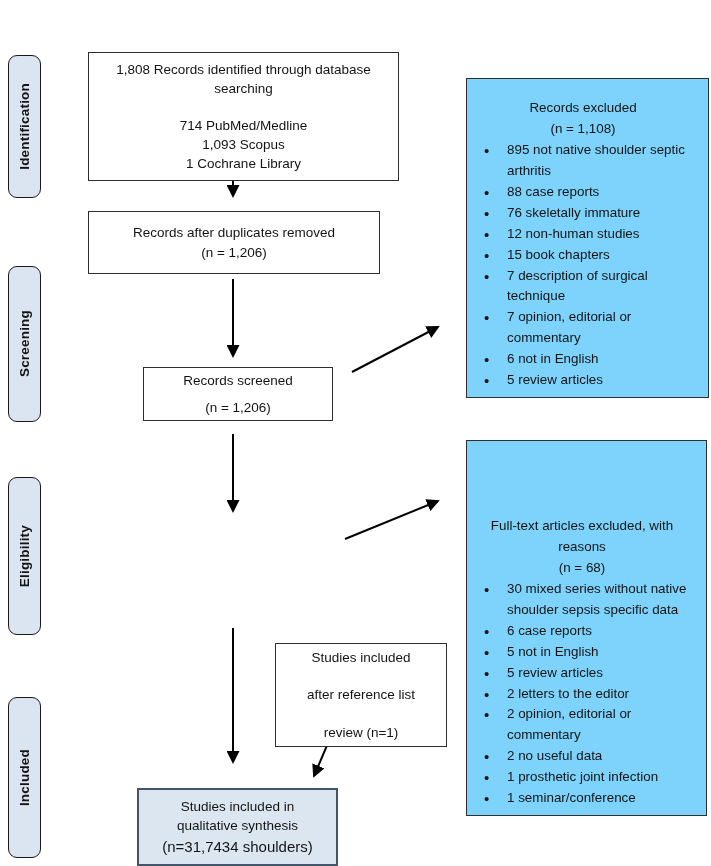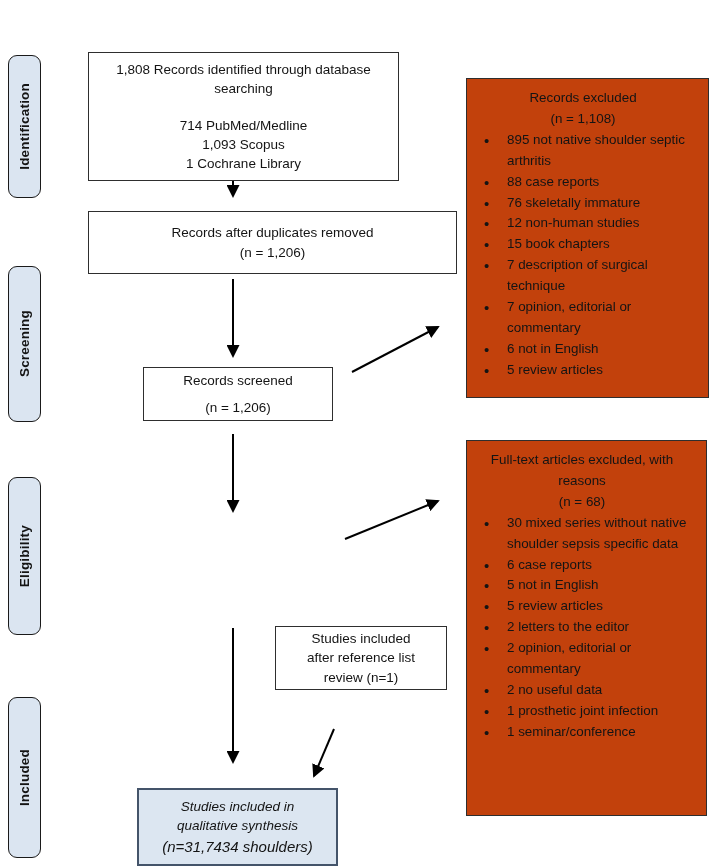--- a/index.html
+++ b/index.html
@@ -29,32 +29,31 @@
     position:absolute; box-sizing:border-box;
     background:#ffffff;
     border:1.6px solid var(--box-border,#2e2e2e);
     display:flex; flex-direction:column; justify-content:center;
     text-align:center; font-size:13.5px; line-height:1.42;
     padding:4px 6px;
   }
   .box.filled {
     background:var(--included-fill,#dce6f1);
     border:2px solid var(--included-border,#44546a);
-    font-style:italic;
   }
   .box .small { font-size:15px; }
   .spacer { height:18px; }
   
   .exclusion {
     position:absolute; box-sizing:border-box;
-    background:#c2410c;
+    background:#7dd3fc;
     border:1.6px solid var(--box-border,#2e2e2e);
     font-size:13.4px; line-height:1.56;
     padding:9px 17px 6px 8px;
-    display:flex; flex-direction:column;
+    display:flex; flex-direction:column;justify-content:flex-end;
   }
   .exclusion .ex-title { text-align:center; }
   .exclusion ul {
     margin:0; padding:0; list-style:none; text-align:left;
   }
   .exclusion ul li {
     position:relative; padding-left:32px; margin:0;
   }
   .exclusion ul li::before {
     content:"\2022";
@@ -99,32 +98,32 @@
   </svg>
 
   <div class="box" style="left:88px;top:8px;width:311px;height:129px;margin-top:44px;">
     <div>1,808 Records identified through database searching</div>
     <div class="spacer"></div>
     <div>714 PubMed/Medline</div>
     <div>1,093 Scopus</div>
     <div>1 Cochrane Library</div>
   </div>
 
-  <div class="box" style="left:88px;top:211px;width:369px;height:63px;">
+  <div class="box" style="left:88px;top:211px;width:292px;height:63px;">
     <div>Records after duplicates removed</div>
     <div>(n = 1,206)</div>
   </div>
 
   <div class="box" style="left:143px;top:367px;width:190px;height:54px;gap:8px;">
     <div>Records screened</div>
     <div>(n = 1,206)</div>
   </div>
 
 
-  <div class="box" style="left:275px;top:626px;width:172px;height:64px;">
+  <div class="box" style="left:275px;top:643px;width:172px;height:104px;justify-content:space-between;">
     <div>Studies included</div>
     <div>after reference list</div>
     <div>review (n=1)</div>
   </div>
 
   <div class="box filled" style="left:137px;top:788px;width:201px;height:78px;">
     <div>Studies included in</div>
     <div>qualitative synthesis</div>
     <div class="small">(n=31,7434 shoulders)</div>
   </div>

